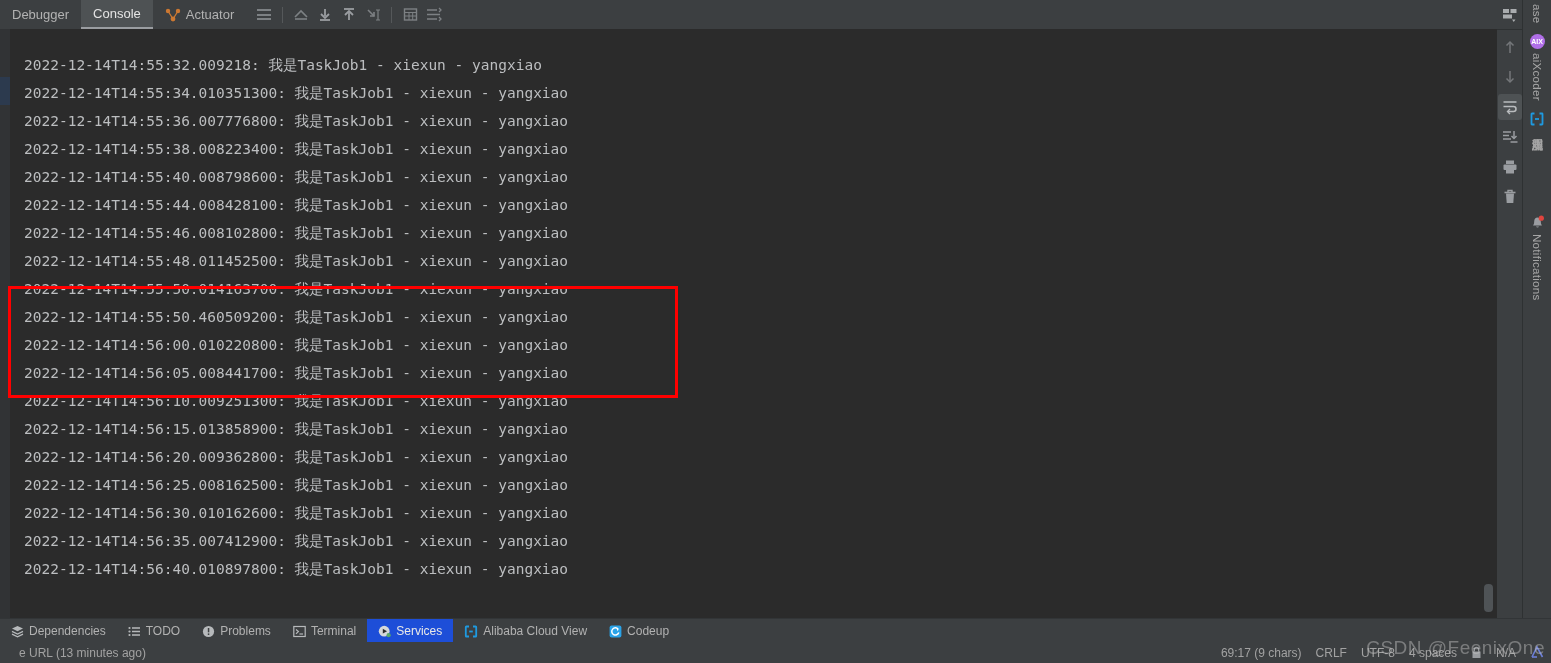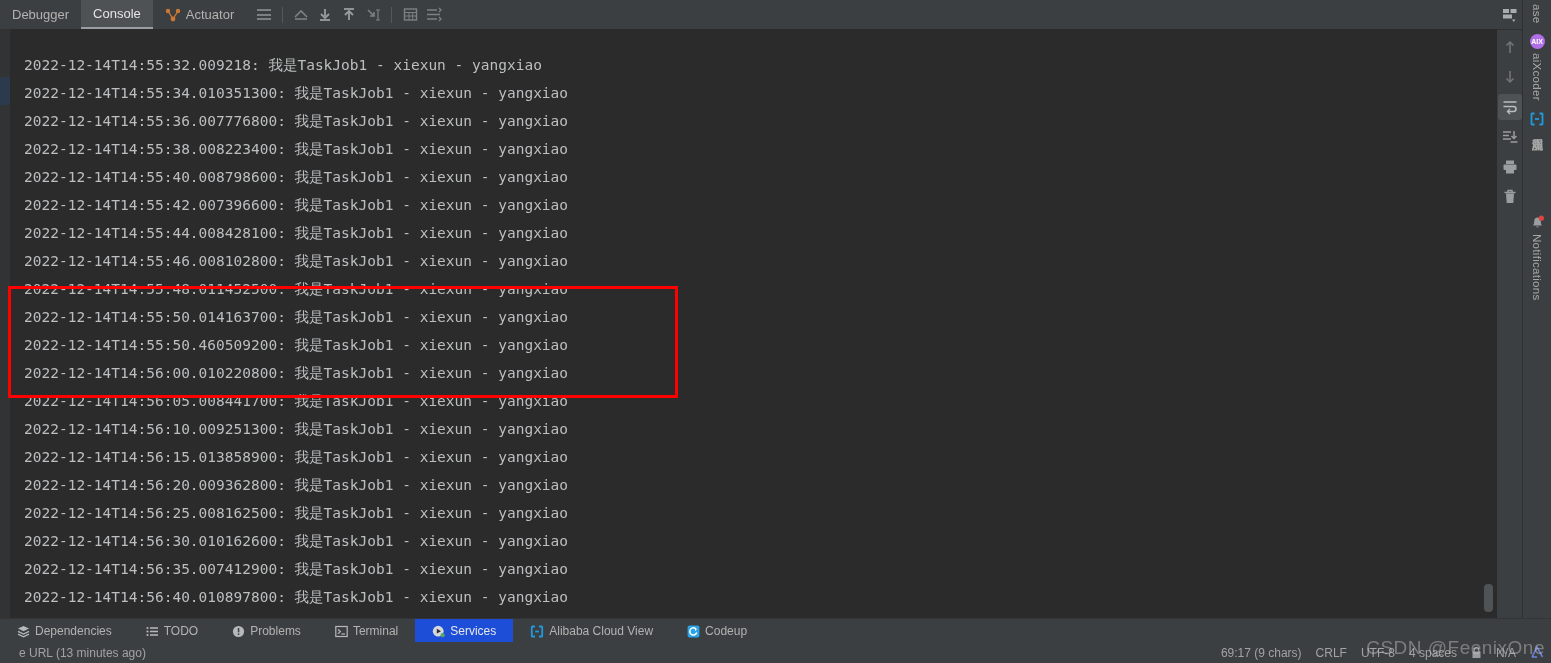--- a/index.html
+++ b/index.html
@@ -221,21 +221,21 @@
     background: #3c3f41;
     display: flex;
     align-items: center;
     border-top: 1px solid #323537;
   }
   .btab {
     height: 24px;
     display: flex;
     align-items: center;
     gap: 5px;
-    padding: 0 17px;
+    padding: 0 11px;
     font-size: 12px;
     color: #b2b2b2;
     cursor: default;
     white-space: nowrap;
     box-sizing: border-box;
   }
   .btab.active { background: #1d4ed8; color: #e8e8e8; }
 
   .statusbar {
     position: absolute;
@@ -349,21 +349,20 @@
   <div class="console">
     <div class="gutter">
       <div class="gutter-mark"></div>
     </div>
     <div class="loglines" id="loglines">
         <div class="logline">2022-12-14T14:55:32.009218: 我是TaskJob1 - xiexun - yangxiao</div>
         <div class="logline">2022-12-14T14:55:34.010351300: 我是TaskJob1 - xiexun - yangxiao</div>
         <div class="logline">2022-12-14T14:55:36.007776800: 我是TaskJob1 - xiexun - yangxiao</div>
         <div class="logline">2022-12-14T14:55:38.008223400: 我是TaskJob1 - xiexun - yangxiao</div>
         <div class="logline">2022-12-14T14:55:40.008798600: 我是TaskJob1 - xiexun - yangxiao</div>
-        <div class="logline">2022-12-14T14:55:42.007396600: 我是TaskJob1 - xiexun - yangxiao</div>
         <div class="logline">2022-12-14T14:55:44.008428100: 我是TaskJob1 - xiexun - yangxiao</div>
         <div class="logline">2022-12-14T14:55:46.008102800: 我是TaskJob1 - xiexun - yangxiao</div>
         <div class="logline">2022-12-14T14:55:48.011452500: 我是TaskJob1 - xiexun - yangxiao</div>
         <div class="logline">2022-12-14T14:55:50.014163700: 我是TaskJob1 - xiexun - yangxiao</div>
         <div class="logline">2022-12-14T14:55:50.460509200: 我是TaskJob1 - xiexun - yangxiao</div>
         <div class="logline">2022-12-14T14:56:00.010220800: 我是TaskJob1 - xiexun - yangxiao</div>
         <div class="logline">2022-12-14T14:56:05.008441700: 我是TaskJob1 - xiexun - yangxiao</div>
         <div class="logline">2022-12-14T14:56:10.009251300: 我是TaskJob1 - xiexun - yangxiao</div>
         <div class="logline">2022-12-14T14:56:15.013858900: 我是TaskJob1 - xiexun - yangxiao</div>
         <div class="logline">2022-12-14T14:56:20.009362800: 我是TaskJob1 - xiexun - yangxiao</div>

